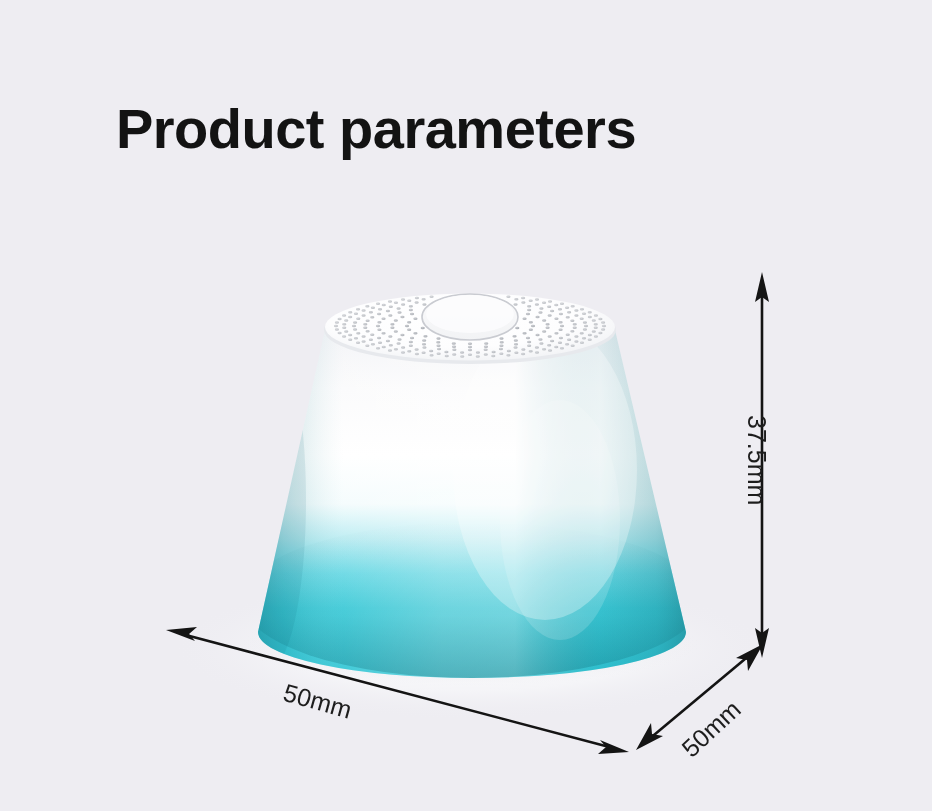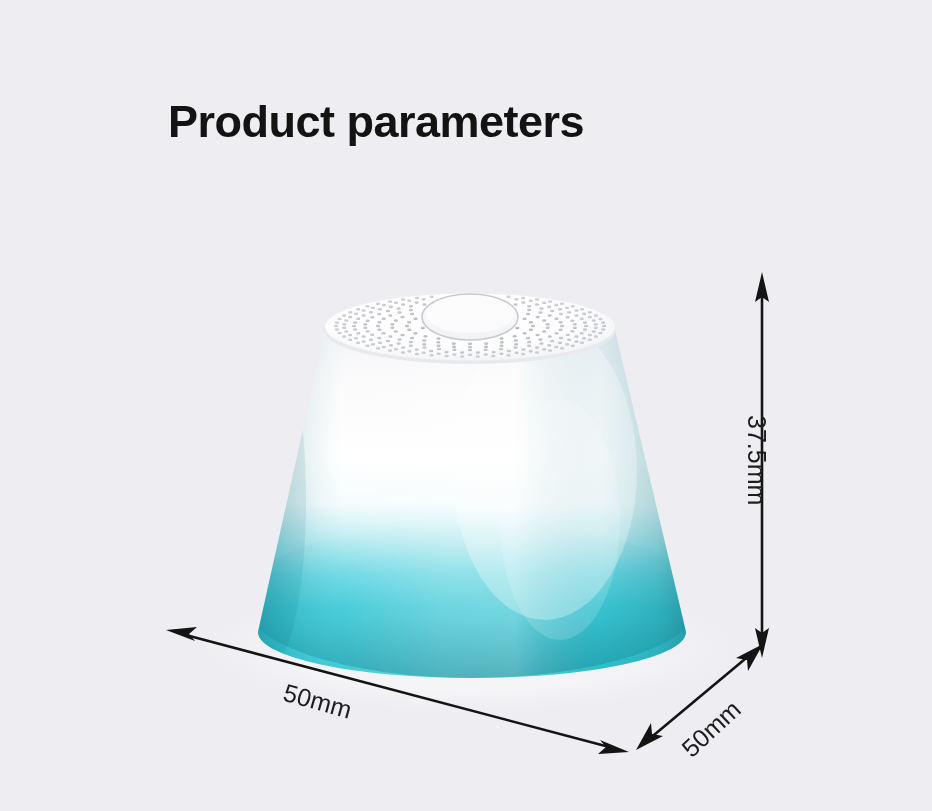--- a/index.html
+++ b/index.html
@@ -18,21 +18,21 @@
     width: 932px;
     height: 811px;
     background: #eeedf2;
   }
   #page-title {
     position: absolute;
     left: 0;
     top: 96px;
     width: 752px;
     text-align: center;
-    font-size: 45px;
+    font-size: 56px;
     font-weight: bold;
     letter-spacing: -0.5px;
     color: #131313;
     font-family: "Liberation Sans", sans-serif;
   }
   #stage {
     position: absolute;
     left: 0;
     top: 0;
     width: 932px;

